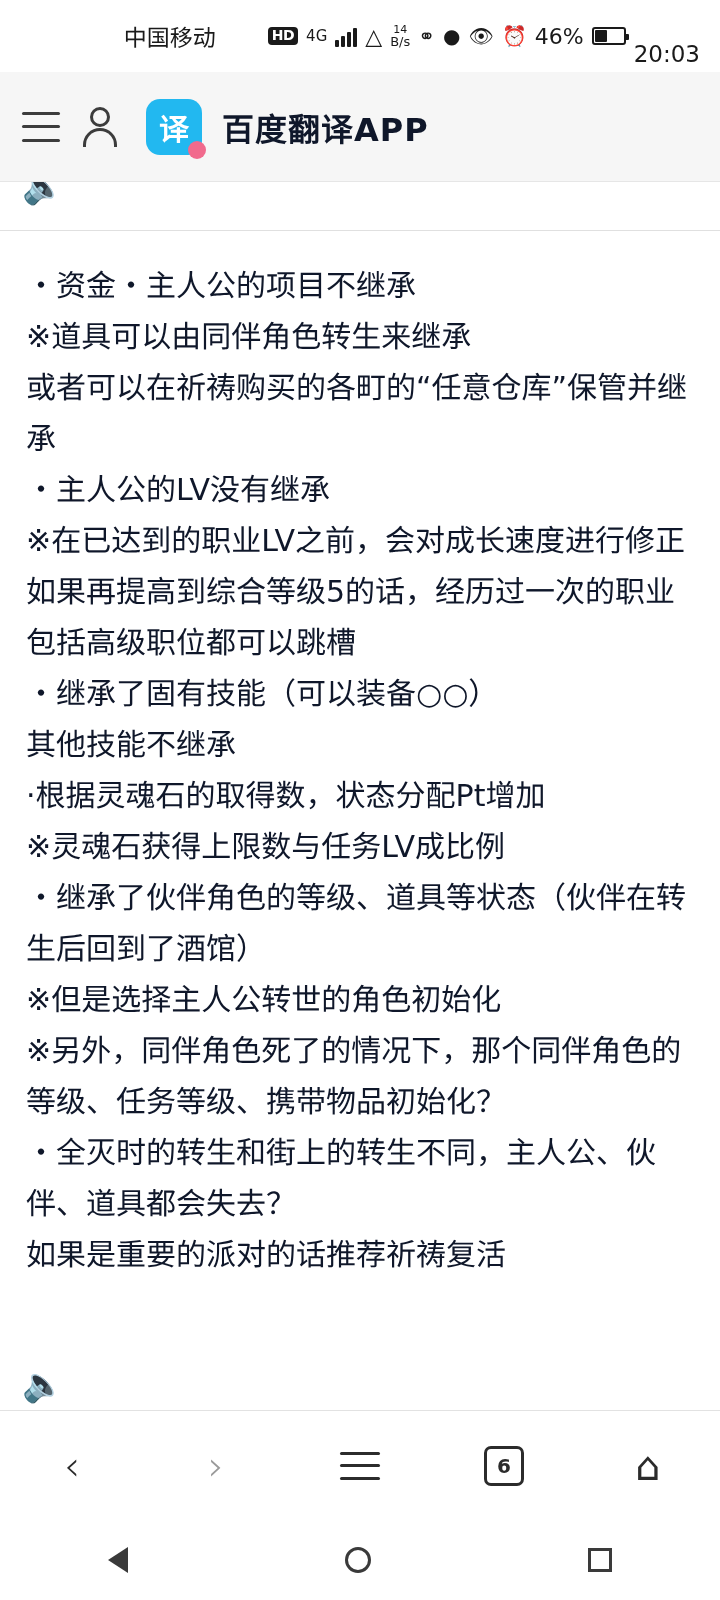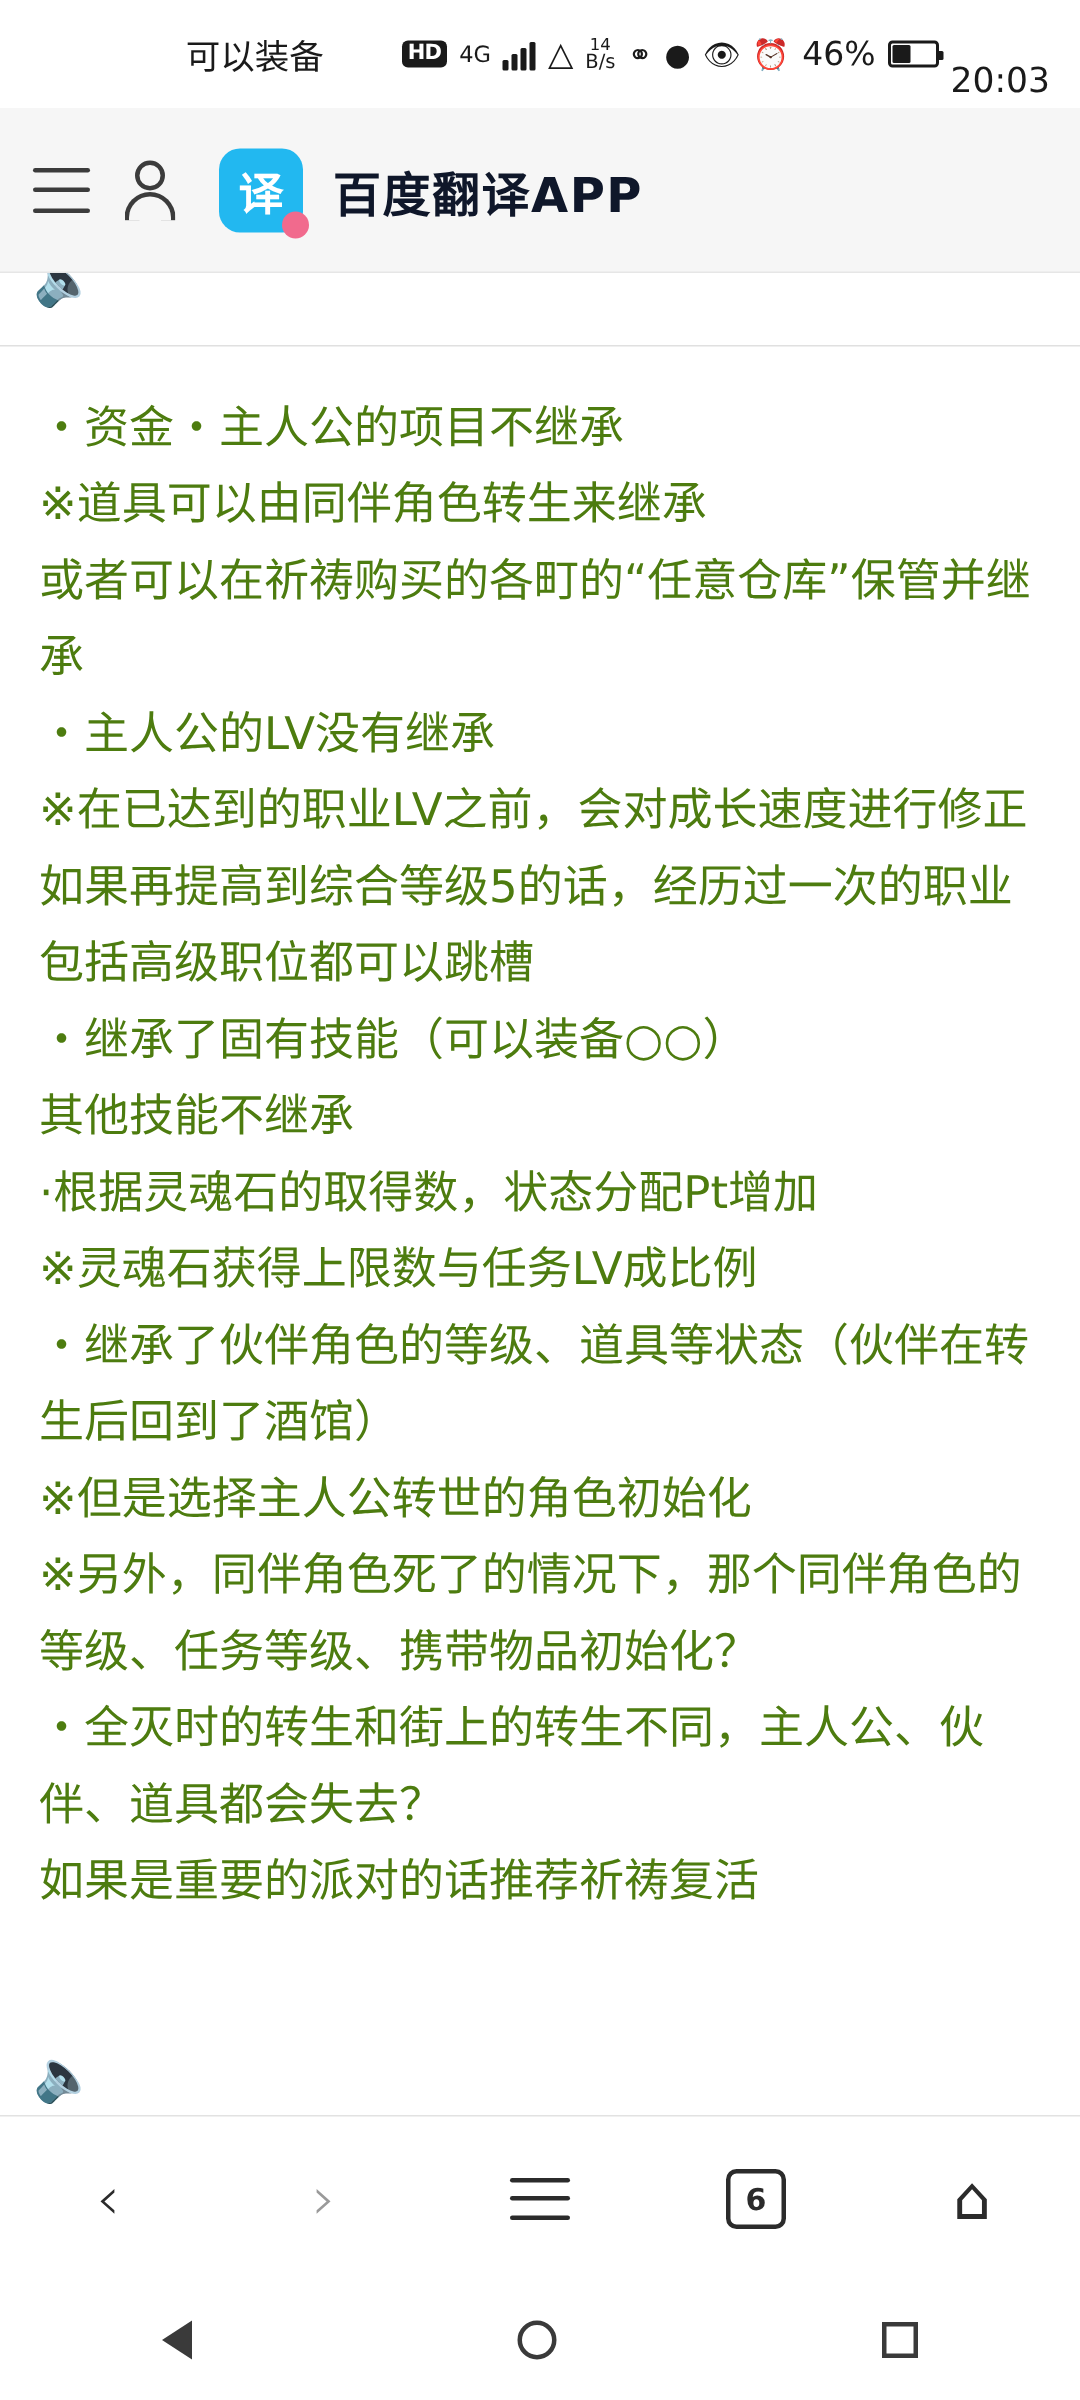--- a/index.html
+++ b/index.html
@@ -118,21 +118,21 @@
     color: #9a9a9a; font-size: 34px;
   }
   .divider {
     position: absolute; top: 48px; left: 0; right: 0;
     height: 1px; background: #e0e0e0;
   }
   .para {
     padding: 78px 26px 0 26px;
     font-size: 30px;
     line-height: 51px;
-    color: #4d7c0f;
+    color: #0f172a;
     white-space: pre-wrap;
     word-break: break-word;
   }
   .speaker-bottom {
     position: absolute; bottom: 6px; left: 22px;
     color: #9a9a9a; font-size: 34px;
   }
 
   
   .browser-bar {
@@ -166,21 +166,21 @@
   }
   .sys-back { width: 0; height: 0; border-top: 13px solid transparent; border-bottom: 13px solid transparent; border-right: 20px solid #3a3a3a; }
   .sys-home { width: 26px; height: 26px; border: 3px solid #3a3a3a; border-radius: 50%; }
   .sys-recent { width: 24px; height: 24px; border: 3px solid #3a3a3a; }
 </style>
 </head>
 <body>
 
 <div class="status-bar">
   <div class="status-left-pad"></div>
-  <span class="carrier">可以装备</span>
+  <span class="carrier">中国移动</span>
   <span class="badge-hd">HD</span>
   <span class="net-4g">4G</span>
   <span class="sig-bars">
       <i></i>
       <i></i>
       <i></i>
       <i></i>
     </span>
   <span class="wifi-ico">△</span>
   <span class="speed">

